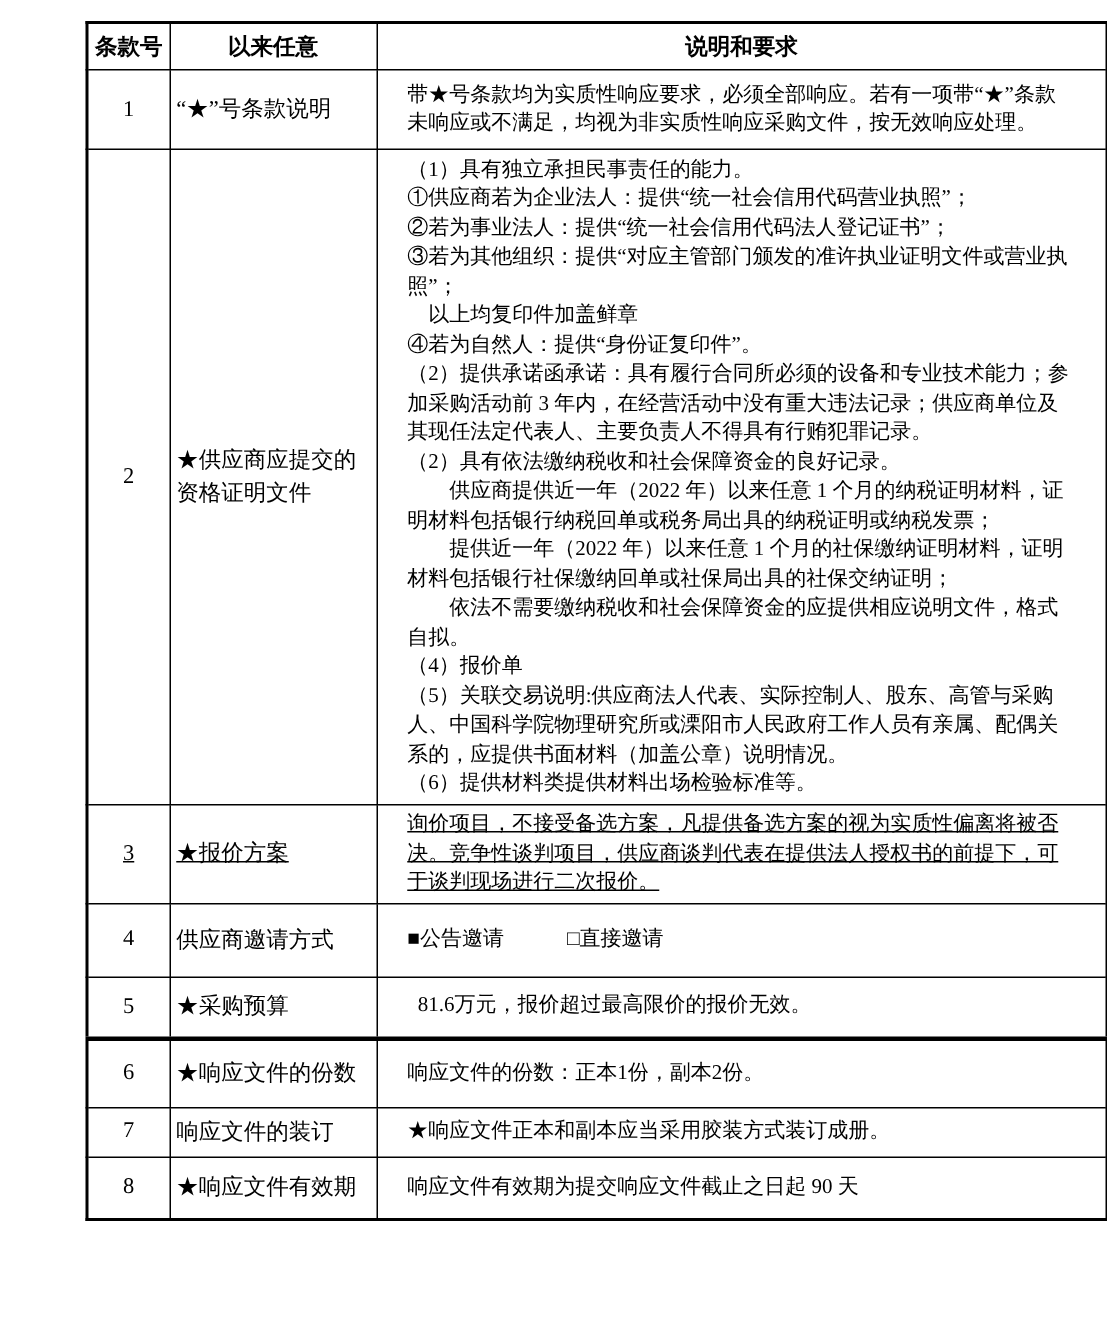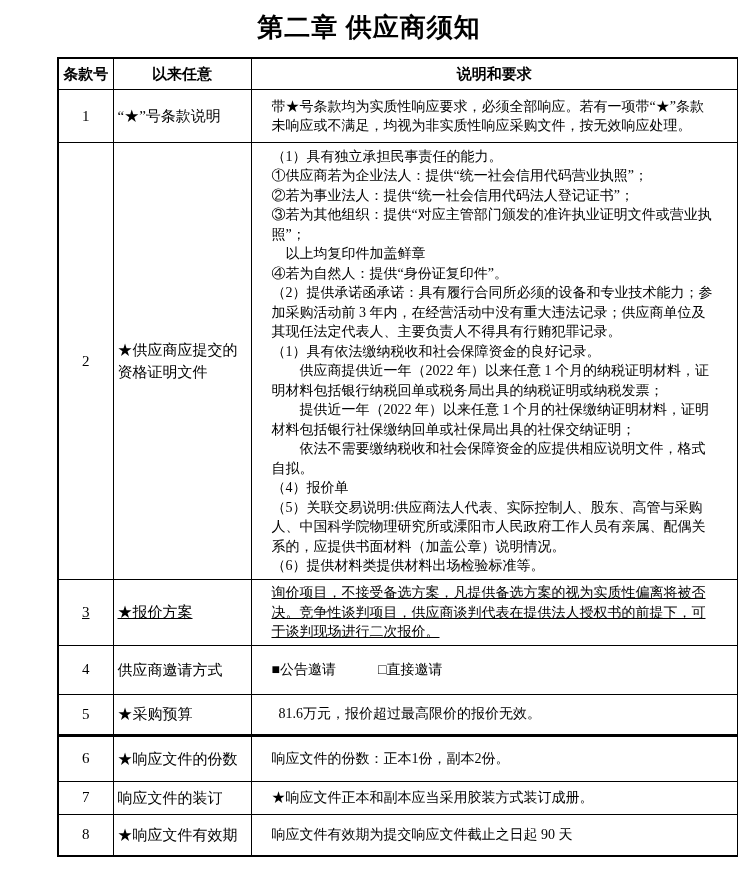--- a/index.html
+++ b/index.html
@@ -88,21 +88,20 @@
   .row-4 td { height: 42px; }
   .row-5 td { height: 33px; }
   .row-6 td { height: 38px; border-top: 3px solid #000; }
   .row-7 td { height: 26px; }
   .row-8 td { height: 34px; }
 </style>
 </head>
 <body>
 
 <div class="page">
-  <h1 class="chapter-title">第二章  供应商须知</h1>
 
   <table class="notice-table">
     <colgroup>
       <col class="c-no">
       <col class="c-name">
       <col class="c-desc">
     </colgroup>
     <thead>
       <tr>
         <th>条款号</th>
@@ -122,21 +121,21 @@
           <td class="no">2</td>
           <td class="name">★供应商应提交的资格证明文件</td>
           <td class="desc">
             <div class="para">（1）具有独立承担民事责任的能力。</div>
             <div class="para">①供应商若为企业法人：提供“统一社会信用代码营业执照”；</div>
             <div class="para">②若为事业法人：提供“统一社会信用代码法人登记证书”；</div>
             <div class="para">③若为其他组织：提供“对应主管部门颁发的准许执业证明文件或营业执照”；</div>
             <div class="para">　以上均复印件加盖鲜章</div>
             <div class="para">④若为自然人：提供“身份证复印件”。</div>
             <div class="para">（2）提供承诺函承诺：具有履行合同所必须的设备和专业技术能力；参加采购活动前 3 年内，在经营活动中没有重大违法记录；供应商单位及其现任法定代表人、主要负责人不得具有行贿犯罪记录。</div>
-            <div class="para">（1）具有依法缴纳税收和社会保障资金的良好记录。</div>
+            <div class="para">（2）具有依法缴纳税收和社会保障资金的良好记录。</div>
             <div class="para">　　供应商提供近一年（2022 年）以来任意 1 个月的纳税证明材料，证明材料包括银行纳税回单或税务局出具的纳税证明或纳税发票；</div>
             <div class="para">　　提供近一年（2022 年）以来任意 1 个月的社保缴纳证明材料，证明材料包括银行社保缴纳回单或社保局出具的社保交纳证明；</div>
             <div class="para">　　依法不需要缴纳税收和社会保障资金的应提供相应说明文件，格式自拟。</div>
             <div class="para">（4）报价单</div>
             <div class="para">（5）关联交易说明:供应商法人代表、实际控制人、股东、高管与采购人、中国科学院物理研究所或溧阳市人民政府工作人员有亲属、配偶关系的，应提供书面材料（加盖公章）说明情况。</div>
             <div class="para">（6）提供材料类提供材料出场检验标准等。</div>
           </td>
         </tr>
         <tr class="row-3">
           <td class="no">3</td>

